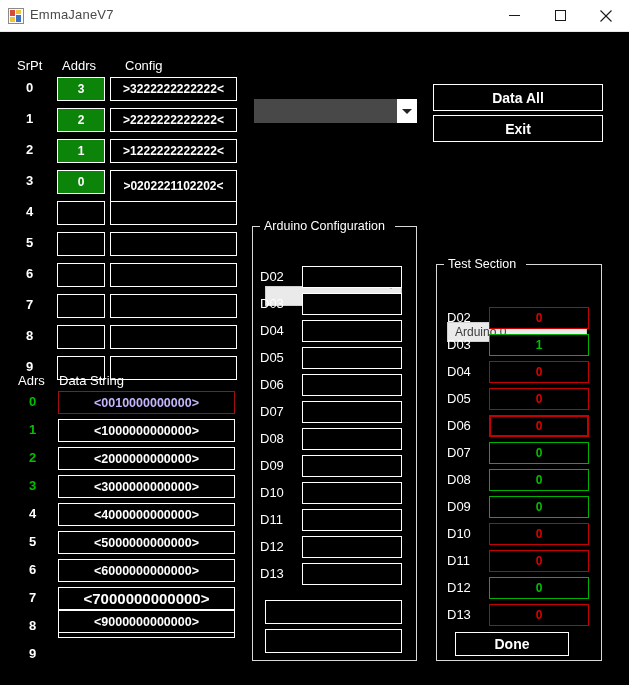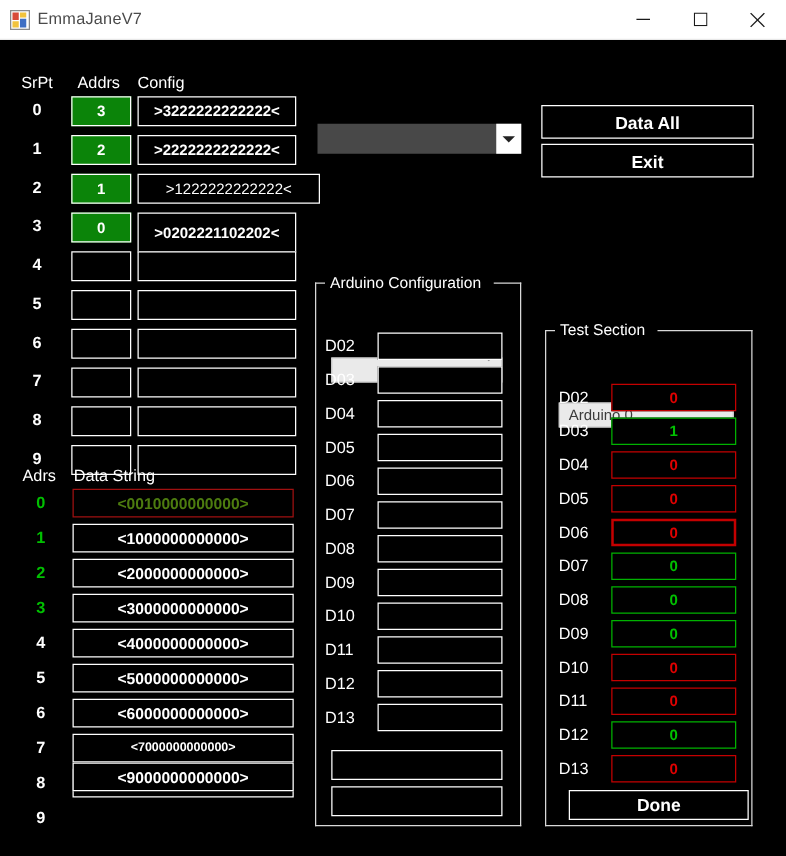--- a/index.html
+++ b/index.html
@@ -100,21 +100,21 @@
   .gb-title {
     position:absolute; top:0; transform:translateY(-50%);
     color:#ffffff; font-size:12.5px; background:#000;
     padding:0 4px; white-space:nowrap;
   }
 
   
   .v-red   { border-color:#c40000; color:#e00000; font-weight:bold; }
   .v-red-thick { border:2px solid #c40000; color:#e00000; font-weight:bold; }
   .v-green { border-color:#00b200; color:#00c000; font-weight:bold; }
-  .ds-red  { border:1px solid #a01010; color:#4d7c0f; font-weight:bold; }
+  .ds-red  { border:1px solid #a01010; color:#c4b5fd; font-weight:bold; }
   .num-green { color:#00c000; font-weight:bold; }
 </style>
 </head>
 <body>
 
 <div id="app">
 
   <div class="titlebar">
     <div class="tb-icon">
       <svg width="16" height="16" viewBox="0 0 16 16">
@@ -141,31 +141,31 @@
       <svg width="12" height="12" viewBox="0 0 12 12">
         <line x1="0.5" y1="0.5" x2="11.5" y2="11.5" stroke="#1a1a1a" stroke-width="1.1"></line>
         <line x1="11.5" y1="0.5" x2="0.5" y2="11.5" stroke="#1a1a1a" stroke-width="1.1"></line>
       </svg>
     </div>
   </div>
 
   <div>
     <div class="lbl" style="left:17px; top:58px;">SrPt</div>
     <div class="lbl" style="left:62px; top:58px;">Addrs</div>
-    <div class="lbl" style="left:110px;top:58px;">Config</div>
+    <div class="lbl" style="left:125px;top:58px;">Config</div>
     <div id="serial-rows">
         <div class="lbl lbl-bold" style="left: 26px; top: 80px;">0</div>
         <div class="fld addrs-on" style="left: 57px; top: 77px; width: 48px; height: 24px;">3</div>
         <div class="fld" style="left: 110px; top: 77px; width: 127px; height: 24px; font-weight: bold;">&gt;3222222222222&lt;</div>
         <div class="lbl lbl-bold" style="left: 26px; top: 111px;">1</div>
         <div class="fld addrs-on" style="left: 57px; top: 108px; width: 48px; height: 24px;">2</div>
         <div class="fld" style="left: 110px; top: 108px; width: 127px; height: 24px; font-weight: bold;">&gt;2222222222222&lt;</div>
         <div class="lbl lbl-bold" style="left: 26px; top: 142px;">2</div>
         <div class="fld addrs-on" style="left: 57px; top: 139px; width: 48px; height: 24px;">1</div>
-        <div class="fld" style="left: 110px; top: 139px; width: 146px; height: 24px; font-weight: normal;">&gt;1222222222222&lt;</div>
+        <div class="fld" style="left: 110px; top: 139px; width: 127px; height: 24px; font-weight: bold;">&gt;1222222222222&lt;</div>
         <div class="lbl lbl-bold" style="left: 26px; top: 173px;">3</div>
         <div class="fld addrs-on" style="left: 57px; top: 170px; width: 48px; height: 24px;">0</div>
         <div class="fld" style="left: 110px; top: 170px; width: 127px; height: 32px; font-weight: bold;">&gt;0202221102202&lt;</div>
         <div class="lbl lbl-bold" style="left: 26px; top: 204px;">4</div>
         <div class="fld" style="left: 57px; top: 201px; width: 48px; height: 24px;"></div>
         <div class="fld" style="left: 110px; top: 201px; width: 127px; height: 24px; font-weight: bold;"></div>
         <div class="lbl lbl-bold" style="left: 26px; top: 235px;">5</div>
         <div class="fld" style="left: 57px; top: 232px; width: 48px; height: 24px;"></div>
         <div class="fld" style="left: 110px; top: 232px; width: 127px; height: 24px; font-weight: bold;"></div>
         <div class="lbl lbl-bold" style="left: 26px; top: 266px;">6</div>
@@ -195,21 +195,21 @@
         <div class="fld" style="left: 58px; top: 447px; width: 177px; height: 23px; font-weight: bold; font-size: 12.5px;">&lt;2000000000000&gt;</div>
         <div class="lbl lbl-bold num-green" style="left: 29px; top: 478px;">3</div>
         <div class="fld" style="left: 58px; top: 475px; width: 177px; height: 23px; font-weight: bold; font-size: 12.5px;">&lt;3000000000000&gt;</div>
         <div class="lbl lbl-bold" style="left: 29px; top: 506px;">4</div>
         <div class="fld" style="left: 58px; top: 503px; width: 177px; height: 23px; font-weight: bold; font-size: 12.5px;">&lt;4000000000000&gt;</div>
         <div class="lbl lbl-bold" style="left: 29px; top: 534px;">5</div>
         <div class="fld" style="left: 58px; top: 531px; width: 177px; height: 23px; font-weight: bold; font-size: 12.5px;">&lt;5000000000000&gt;</div>
         <div class="lbl lbl-bold" style="left: 29px; top: 562px;">6</div>
         <div class="fld" style="left: 58px; top: 559px; width: 177px; height: 23px; font-weight: bold; font-size: 12.5px;">&lt;6000000000000&gt;</div>
         <div class="lbl lbl-bold" style="left: 29px; top: 590px;">7</div>
-        <div class="fld" style="left: 58px; top: 587px; width: 177px; height: 23px; font-weight: bold; font-size: 10px;">&lt;7000000000000&gt;</div>
+        <div class="fld" style="left: 58px; top: 587px; width: 177px; height: 23px; font-weight: bold; font-size: 15px;">&lt;7000000000000&gt;</div>
         <div class="lbl lbl-bold" style="left: 29px; top: 618px;">8</div>
         <div class="fld" style="left: 58px; top: 615px; width: 177px; height: 23px; font-weight: bold; font-size: 12.5px;">&lt;8000000000000&gt;</div>
         <div class="lbl lbl-bold" style="left: 29px; top: 646px;">9</div>
         <div class="fld" style="left: 58px; top: 610px; width: 177px; height: 23px; font-weight: bold; font-size: 12.5px;">&lt;9000000000000&gt;</div>
       </div>
   </div>
 
   <div class="combo combo-dark" style="left:254px; top:55px; width:163px; height:24px;">
     <span class="combo-text" style="padding-left:6px; color:#ffffff;"></span>
     <span class="combo-arrow">
@@ -298,16 +298,16 @@
         <div class="lbl" style="left: 11px; top: 270px;">D10</div>
         <div class="fld v-red" style="left: 53px; top: 267px; width: 100px; height: 22px;">0</div>
         <div class="lbl" style="left: 11px; top: 297px;">D11</div>
         <div class="fld v-red" style="left: 53px; top: 294px; width: 100px; height: 22px;">0</div>
         <div class="lbl" style="left: 11px; top: 324px;">D12</div>
         <div class="fld v-green" style="left: 53px; top: 321px; width: 100px; height: 22px;">0</div>
         <div class="lbl" style="left: 11px; top: 351px;">D13</div>
         <div class="fld v-red" style="left: 53px; top: 348px; width: 100px; height: 22px;">0</div>
       </div>
 
-    <div class="btn" style="left:19px; top:376px; width:144px; height:24px;">Done</div>
+    <div class="btn" style="left:19px; top:376px; width:114px; height:24px;">Done</div>
   </div>
 
 </div>
 
 </body></html>

